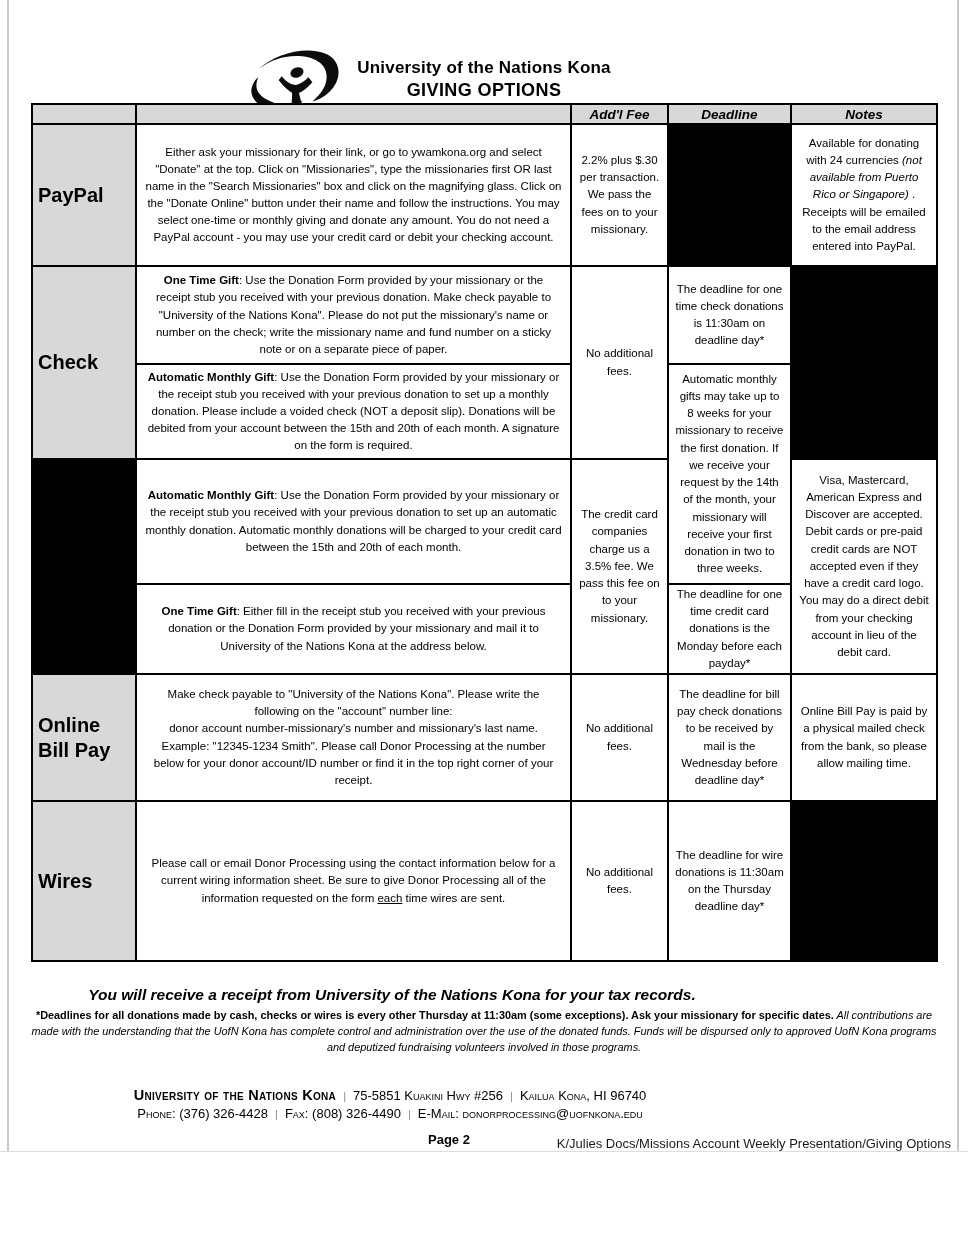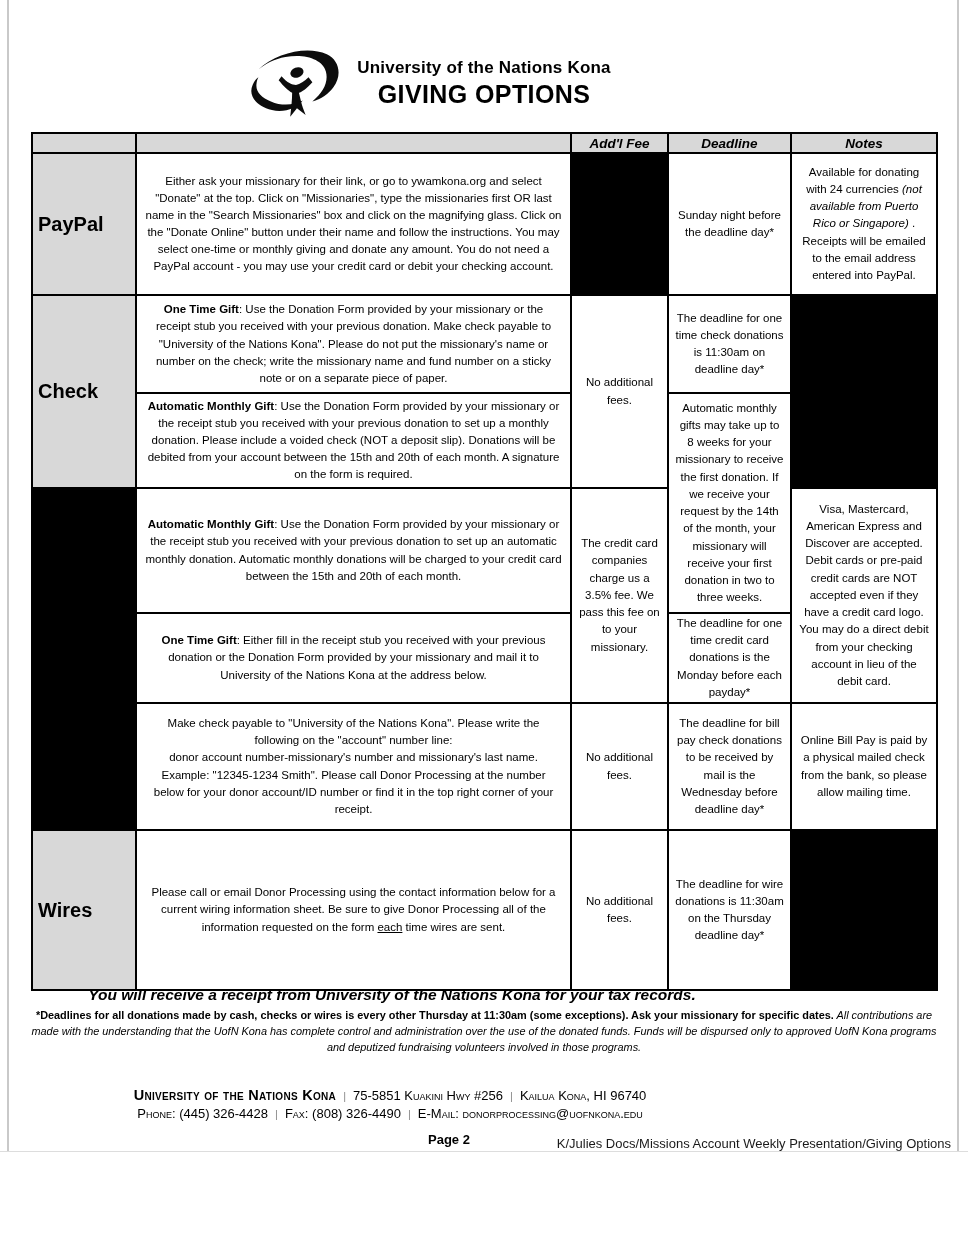--- a/index.html
+++ b/index.html
@@ -7,24 +7,24 @@
         font-family:"Liberation Sans",sans-serif;color:#000;}
   .edge{position:absolute;top:0;width:2px;height:1152px;background:#c9c9c9;}
   .edge.left{left:7px}.edge.right{left:957px}
   .page-bottom-line{position:absolute;left:0;top:1151px;width:968px;height:1px;background:#ddd;}
 
   
   .logo{position:absolute;left:243px;top:46px;width:106px;height:80px;}
   .logo svg{width:100%;height:100%;fill:#0c0c0c;}
   .brand{position:absolute;left:0;top:58px;width:968px;text-align:center;}
   .brand-line1{font-size:17px;font-weight:bold;letter-spacing:.2px;}
-  .brand-line2{font-size:25px;font-weight:bold;letter-spacing:.4px;margin-top:2px;}
+  .brand-line2{font-size:18px;font-weight:bold;letter-spacing:.4px;margin-top:2px;}
 
   
-  .gtable{position:absolute;left:31px;top:132px;display:grid;
+  .gtable{position:absolute;left:31px;top:103px;display:grid;
     grid-template-columns:102px 433px 95px 121px 144px;
     grid-template-rows:18px 140px 96px 93px 123px 88px 125px 158px;
     gap:2px;background:#000;border:2px solid #000;}
   .cell{background:#fff;display:flex;align-items:center;justify-content:center;
         text-align:center;padding:21px 6px;font-size:11.5px;line-height:1.5;}
   .cell.desc{line-height:1.48;padding:6px 8px;}
   .hcell{background:#d8d8d8;display:flex;align-items:center;justify-content:center;
          font-weight:bold;font-style:italic;font-size:13.5px;padding:0 4px;}
   .labelcell{background:#d8d8d8;display:flex;align-items:center;justify-content:flex-start;
              font-weight:bold;font-size:20px;line-height:1.25;padding:2px 4px 2px 5px;text-align:left;}
@@ -75,21 +75,21 @@
     <div class="hcell" style="grid-area:1/1/2/2"></div>
     <div class="hcell" style="grid-area:1/2/2/3"></div>
     <div class="hcell" style="grid-area:1/3/2/4">Add'l Fee</div>
     <div class="hcell" style="grid-area:1/4/2/5">Deadline</div>
     <div class="hcell" style="grid-area:1/5/2/6">Notes</div>
 
     <div class="labelcell" style="grid-area:2/1/3/2">PayPal</div>
     <div class="cell desc" style="grid-area:2/2/3/3">
         <span>Either ask your missionary for their link, or go to ywamkona.org and select "Donate" at the top. Click on "Missionaries", type the missionaries first OR last name in the "Search Missionaries" box and click on the magnifying glass. Click on the "Donate Online" button under their name and follow the instructions. You may select one-time or monthly giving and donate any amount. You do not need a PayPal account - you may use your credit card or debit your checking account.</span>
       </div>
-    <div class="cell" style="grid-area:2/4/3/5">Sunday night before the deadline day*</div>
+    <div class="cell" style="grid-area:2/3/3/4">2.2% plus $.30 per transaction. We pass the fees on to your missionary.</div>
     <div class="cell" style="grid-area:2/5/3/6">
       <span><span>Available for donating with 24 currencies </span><span class="it">(not available from Puerto Rico or Singapore)</span><span> . Receipts will be emailed to the email address entered into PayPal.</span></span>
     </div>
 
     <div class="labelcell" style="grid-area:3/1/5/2">Check</div>
     <div class="cell desc" style="grid-area:3/2/4/3">
       <span><span class="b">One Time Gift</span><span>: Use the Donation Form provided by your missionary or the receipt stub you received with your previous donation. Make check payable to "University of the Nations Kona". Please do not put the missionary's name or number on the check;  write the missionary name and fund number on a sticky note or on a separate piece of paper.</span></span>
     </div>
     <div class="cell desc" style="grid-area:4/2/5/3">
       <span><span class="b">Automatic Monthly Gift</span><span>: Use the Donation Form provided by your missionary or the receipt stub you received with your previous donation to set up a monthly donation. Please include a voided check (NOT a deposit slip). Donations will be debited from your account between the 15th and 20th of each month. A signature on the form is required.</span></span>
@@ -101,20 +101,21 @@
     <div class="cell desc" style="grid-area:5/2/6/3">
       <span><span class="b">Automatic Monthly Gift</span><span>: Use the Donation Form provided by your missionary or the receipt stub you received with your previous donation to set up an automatic monthly donation.  Automatic monthly donations will be charged to your credit card between the 15th and 20th of each month.</span></span>
     </div>
     <div class="cell desc" style="grid-area:6/2/7/3">
       <span><span class="b">One Time Gift</span><span>: Either fill in the receipt stub you received with your previous donation or the Donation Form provided by your missionary and mail it to University of the Nations Kona at the address below.</span></span>
     </div>
     <div class="cell" style="grid-area:5/3/7/4">The credit card companies charge us a 3.5% fee. We pass this fee on to your missionary.</div>
     <div class="cell" style="grid-area:6/4/7/5">The deadline for one time credit card donations is the Monday before each payday*</div>
     <div class="cell" style="grid-area:5/5/7/6">Visa, Mastercard, American Express and Discover are accepted. Debit cards or pre-paid credit cards are NOT accepted even if they have a credit card logo. You may do a direct debit from your checking account in lieu of the debit card.</div>
 
+    <div class="labelcell" style="grid-area:7/1/8/2">Online Bill Pay</div>
     <div class="cell desc preline" style="grid-area:7/2/8/3">Make check payable to "University of the Nations Kona". Please write the following on the "account" number line:
 donor account number-missionary's number and missionary's last name. Example: "12345-1234 Smith". Please call Donor Processing at the number below for your donor account/ID number or find it in the top right corner of your receipt.</div>
     <div class="cell" style="grid-area:7/3/8/4">No additional fees.</div>
     <div class="cell" style="grid-area:7/5/8/6">Online Bill Pay is paid by a physical mailed check from the bank, so please allow mailing time.</div>
     <div class="cell" style="grid-area:7/4/8/5">The deadline for bill pay check donations to be received by mail is the Wednesday before deadline day*</div>
 
     <div class="labelcell" style="grid-area:8/1/9/2">Wires</div>
     <div class="cell desc" style="grid-area:8/2/9/3">
       <span><span>Please call or email Donor Processing using the contact information below for a current wiring information sheet. Be sure to give Donor Processing all of the information requested on the form </span><span class="ul">each</span><span> time wires are sent.</span></span>
     </div>
@@ -126,21 +127,21 @@
   <div class="deadnote">
     <span class="lead">*Deadlines for all donations made by cash, checks or wires is every other Thursday at 11:30am (some exceptions). Ask your missionary for specific dates.</span><span class="tail"> All contributions are made with the understanding that the UofN Kona has complete control and administration over the use of the donated funds. Funds will be dispursed only to approved UofN Kona programs and deputized fundraising volunteers involved in those programs.</span>
   </div>
 
   <div class="address">
     <div class="line1">
       <span class="org">University of the Nations Kona</span><span class="pipe">|</span><span class="detail">75-5851 Kuakini Hwy #256</span><span class="pipe">|</span><span class="detail">Kailua Kona, HI 96740</span>
     </div>
     <div class="line2">
       <span>Phone:</span>
-      <span>(445) 326-4428</span><span class="pipe">|</span><span>Fax:</span>
+      <span>(376) 326-4428</span><span class="pipe">|</span><span>Fax:</span>
       <span>(808) 326-4490</span><span class="pipe">|</span><span>E-Mail:</span>
       <span>donorprocessing@uofnkona.edu</span>
     </div>
   </div>
 
   <div class="pageno">Page 2</div>
   <div class="filepath">K/Julies Docs/Missions Account Weekly Presentation/Giving Options</div>
 </div>
 
 </body></html>

